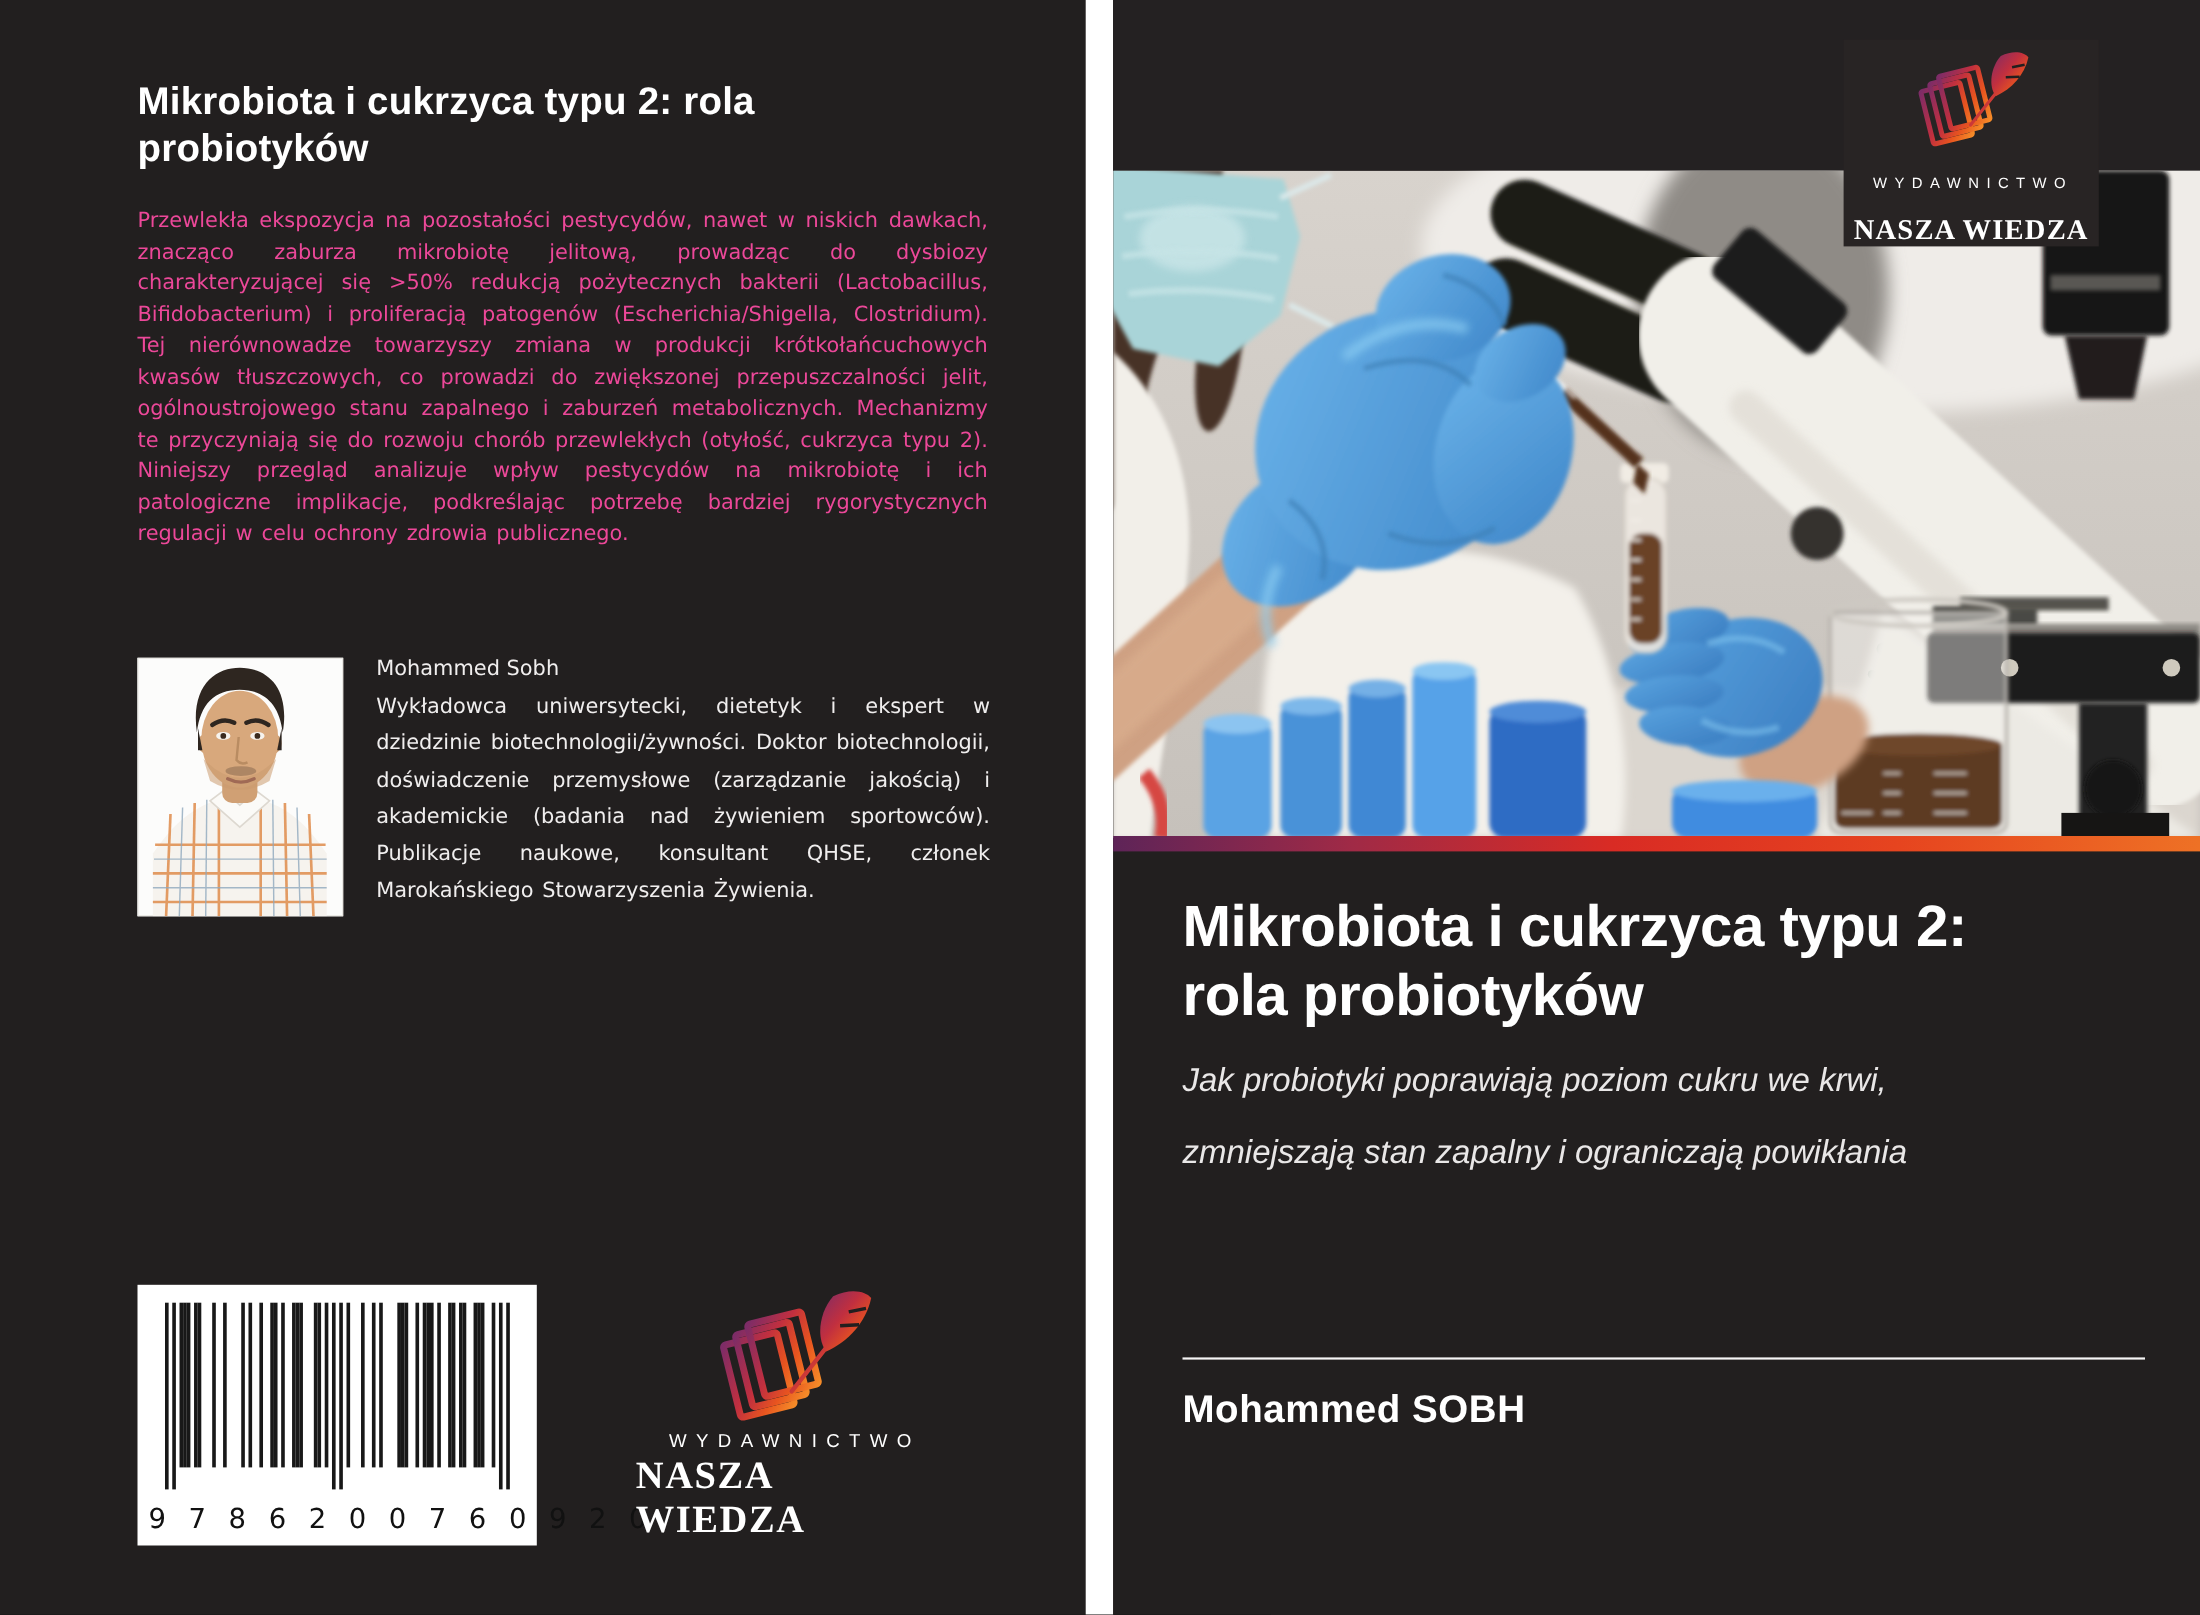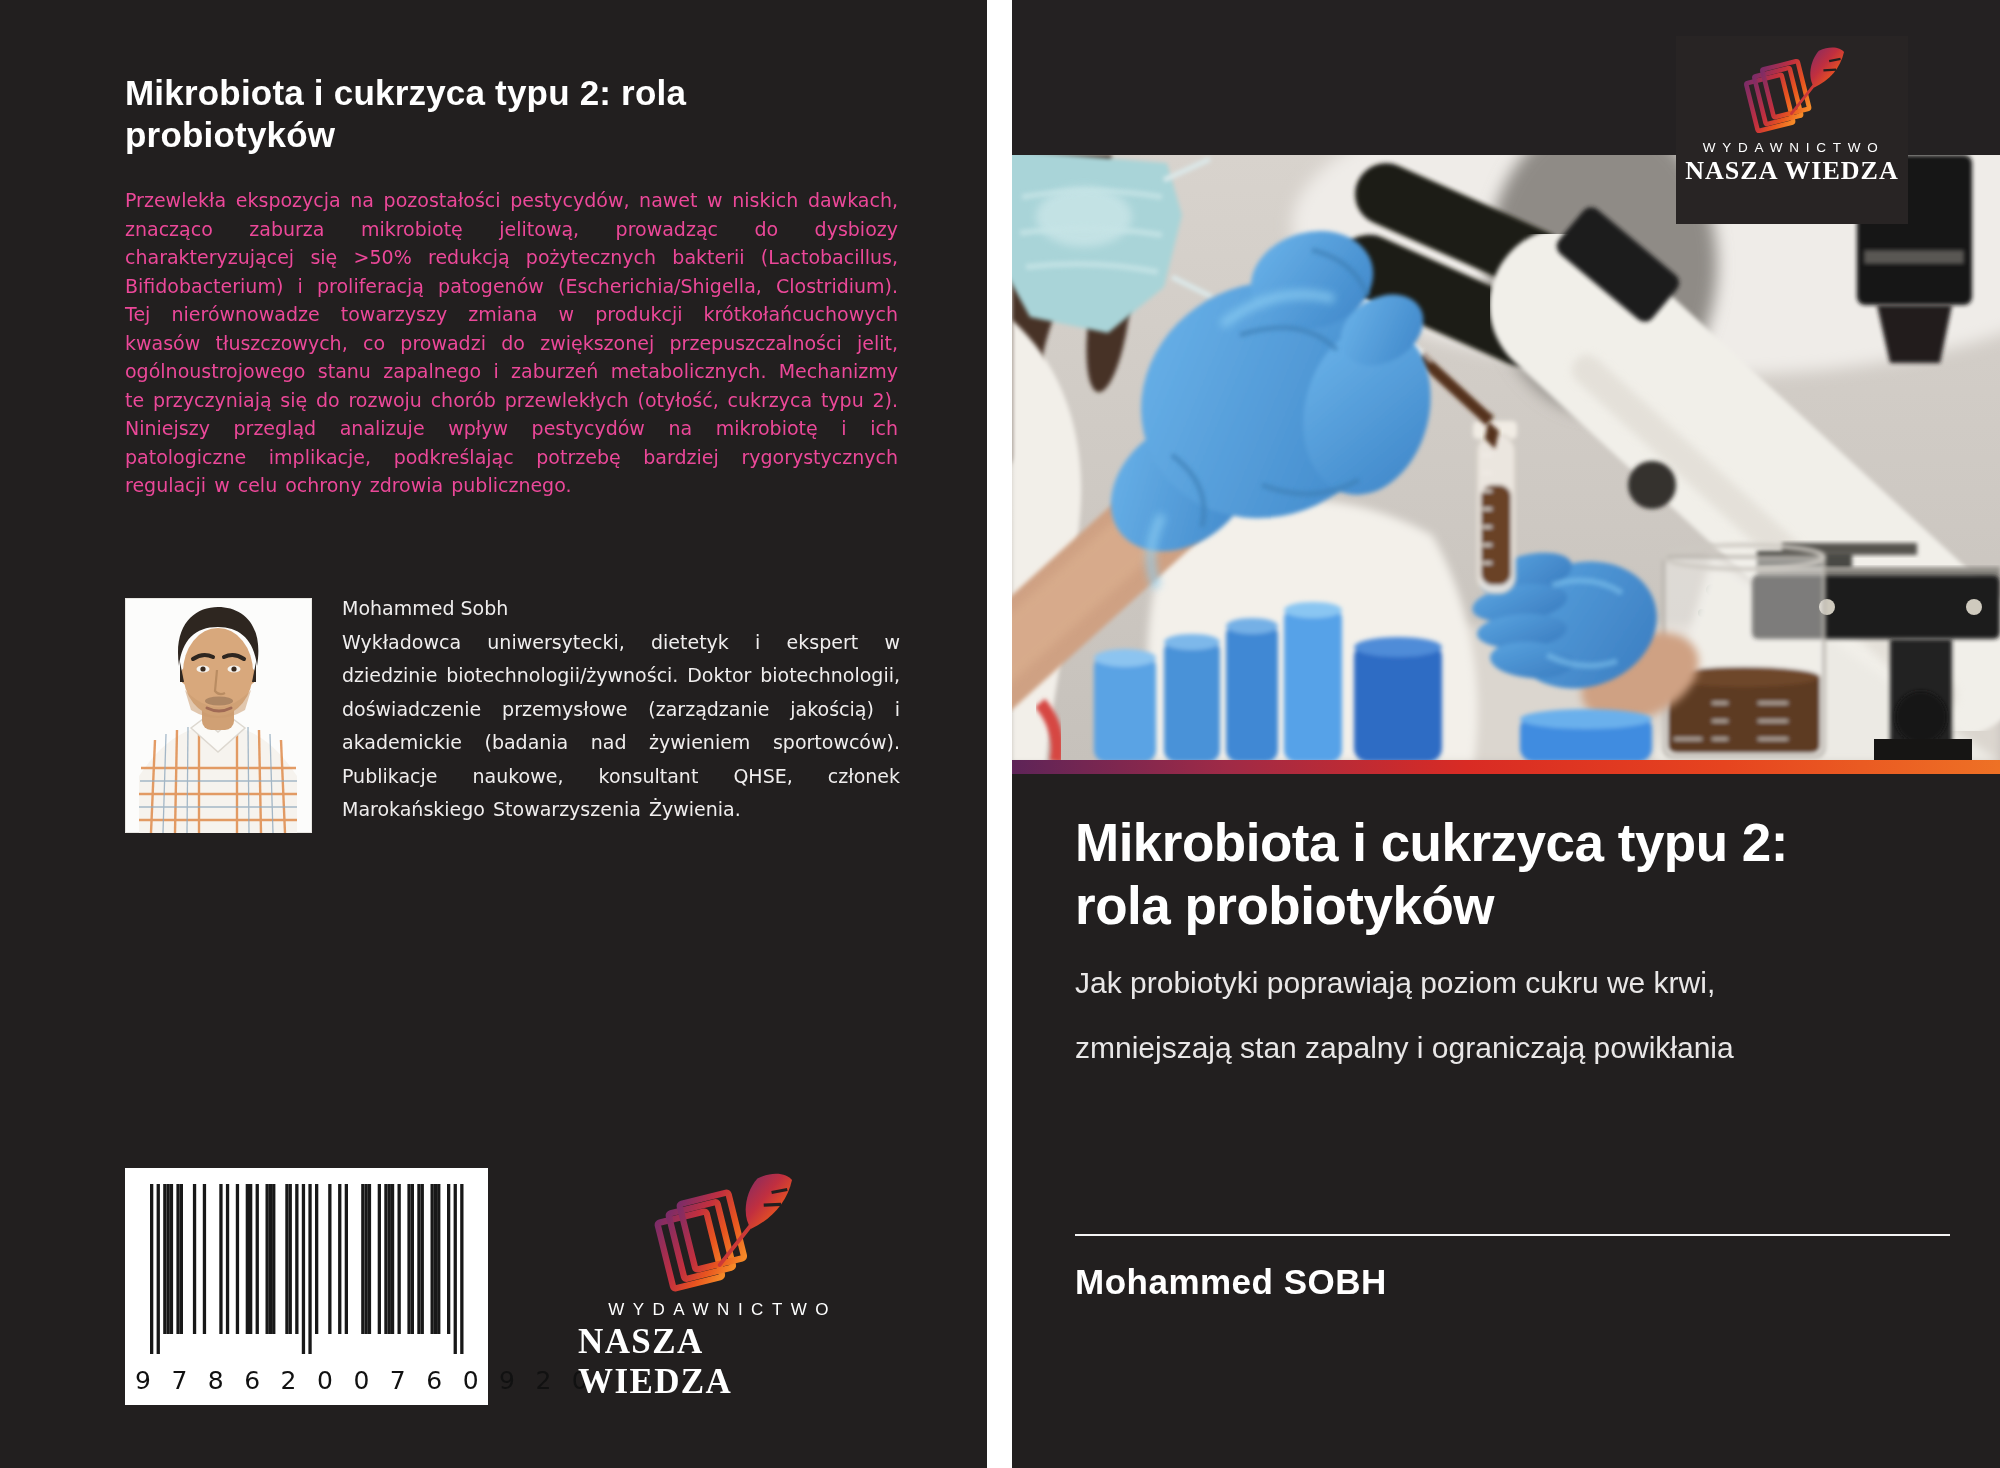--- a/index.html
+++ b/index.html
@@ -18,21 +18,21 @@
        font-size:19px;line-height:33.5px;}
   .bio .bio-name{display:block;}
   .bio .bio-text{display:block;text-align:justify;word-spacing:2px;}
   
   .barcode-box{position:absolute;left:125px;top:1168px;width:363px;height:237px;background:#ffffff;}
   .barcode-box svg{display:block;margin:16px auto 0 auto;}
   .barcode-digits{position:absolute;left:0;right:0;bottom:10px;text-align:center;color:#111;
                   font-family:"DejaVu Sans","Liberation Sans",sans-serif;font-size:25px;
                   letter-spacing:.82em;text-indent:.4em;white-space:nowrap;}
   
-  .pub-logo{display:flex;flex-direction:column;align-items:center;}
+  .pub-logo{display:flex;flex-direction:column;align-items:center;justify-content:space-between;}
   .pub-logo .l1{color:#fff;font-family:"Liberation Sans",sans-serif;letter-spacing:.5em;text-indent:.25em;}
   .pub-logo .l2{color:#fff;font-family:Liberation Serif, serif;font-weight:bold;letter-spacing:.04em;}
   .logo-back{position:absolute;left:578px;top:1172px;width:285px;}
   .logo-back svg.logo-gfx{width:165px;height:126px;}
   .logo-back .l1{font-size:17px;margin-top:2px;}
   .logo-back .l2{font-size:35px;margin-top:2px;}
   
   .spine{position:absolute;left:987px;top:0;width:25px;height:1468px;background:#ffffff;}
   
   .front{position:absolute;left:1012px;top:0;width:988px;height:1468px;background:#221f1f;}
@@ -43,21 +43,21 @@
             background:linear-gradient(90deg,#5e2458 0%,#a02a46 22%,#d92b24 46%,#e6441f 72%,#ee7125 100%);}
   .logo-box{position:absolute;left:664px;top:36px;width:232px;height:188px;background:#282424;
             display:flex;flex-direction:column;align-items:center;}
   .logo-box svg.logo-gfx{width:120px;height:96px;margin-top:8px;}
   .logo-box .l1{font-size:13.5px;margin-top:0;}
   .logo-box .l2{font-size:26px;margin-top:1px;}
   .front-title{position:absolute;left:63px;top:812px;width:740px;color:#ffffff;
                font-family:"Liberation Sans",sans-serif;font-size:53px;font-weight:bold;
                line-height:1.18;letter-spacing:-.5px;}
   .front-subtitle{position:absolute;left:63px;top:950px;width:660px;color:#e9e7e7;
-                  font-family:"Liberation Sans",sans-serif;
+                  font-family:"Liberation Sans",sans-serif;font-style:italic;
                   font-size:30px;line-height:65px;}
   .divider{position:absolute;left:63px;top:1234px;width:875px;border-top:2px solid #f5f4f4;}
   .front-author{position:absolute;left:63px;top:1262px;color:#ffffff;
                 font-family:"Liberation Sans",sans-serif;font-size:35px;font-weight:bold;letter-spacing:.5px;}
 </style>
 </head>
 <body>
 
 <div class="cover">
 

